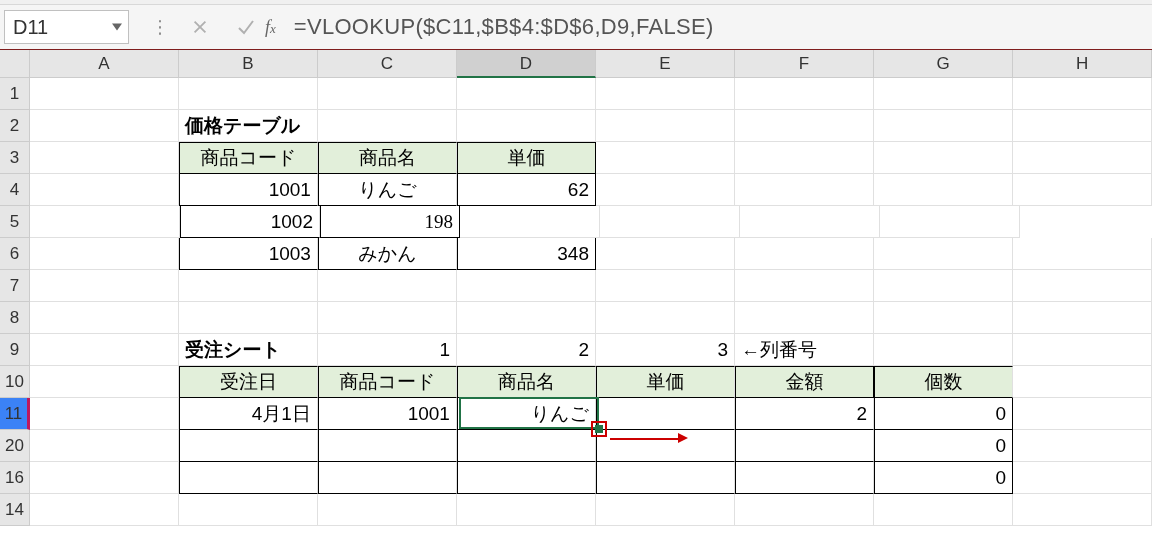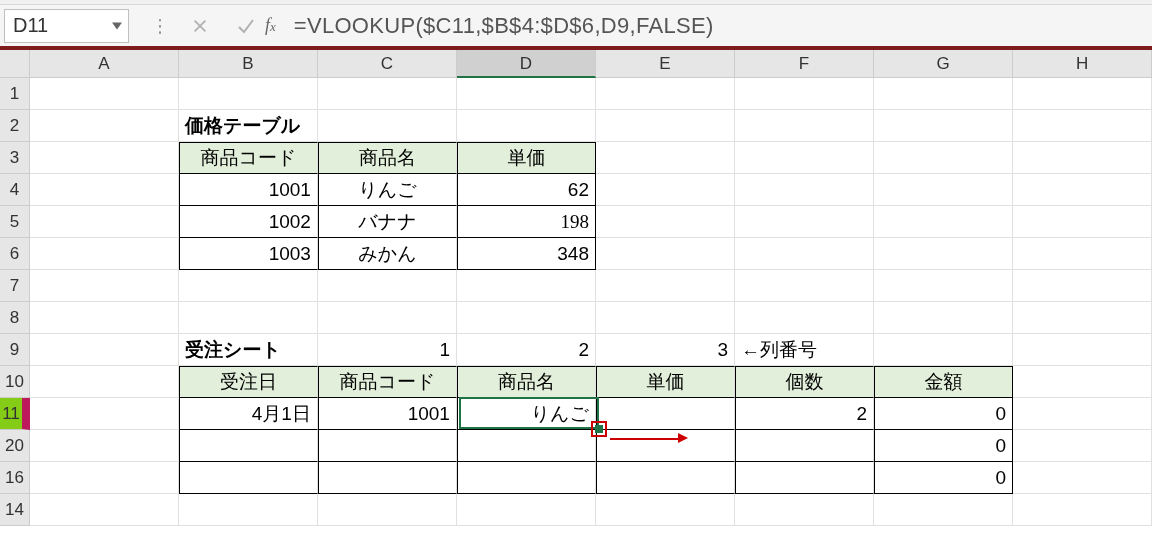--- a/index.html
+++ b/index.html
@@ -1,38 +1,38 @@
 <!DOCTYPE html>
 <html><head>
   <meta charset="utf-8">
   <style>
     * { box-sizing: border-box; margin: 0; padding: 0; }
     html, body { width: 1152px; height: 560px; font-family: Arial, "Meiryo", sans-serif; background: #fff; overflow: hidden; }
     
-    .toolbar { height: 45px; background: #f5f5f5; border-bottom: 4px solid #7f1d1d; display: flex; align-items: center; padding-left: 4px; }
+    .toolbar { height: 45px; background: #f5f5f5; border-bottom: 1px solid #7f1d1d; display: flex; align-items: center; padding-left: 4px; }
     .name-box { width: 125px; height: 34px; background: #fff; border: 1px solid #c0c0c0; display: flex; align-items: center; padding: 0 8px; font-size: 20px; color: #333; position: relative; }
     .name-box-dd { position:absolute; right:6px; top:50%; transform:translateY(-50%); width:0; height:0; border-left:5px solid transparent; border-right:5px solid transparent; border-top:7px solid #666; }
     .tb-gap { width: 22px; }
     .tb-expand { color:#888; font-size:18px; }
     .tb-icons { display:flex; align-items:center; gap: 24px; margin-left: 20px; }
     .tb-btn { width:22px; height:22px; display:flex; align-items:center; justify-content:center; }
     .tb-btn svg { stroke:#b0b0b0; fill:none; stroke-width:2; }
     .fx-label { font-style: italic; font-size: 18px; color:#666; font-family: "Times New Roman", serif; margin: 0 18px 0 8px; }
     .formula { font-size: 22px; color: #555; letter-spacing: 0.3px; }
     
     .grid-wrap { position:relative; }
     .corner { position:absolute; left:0; top:0; width:30px; height:28px; background:#e6e6e6; border-right:1px solid #ccc; border-bottom:1px solid #ccc; }
     .col-headers { display:flex; margin-left:30px; height:28px; background:#e6e6e6; }
     .col-h { border-right:1px solid #ccc; border-bottom:1px solid #ccc; text-align:center; line-height:28px; font-size:17px; color:#333; }
     .col-h.sel { background:#d0d0d0; border-bottom:2px solid #217346; line-height:27px; }
     
     .rows { margin-left:30px; }
     .row-h-col { position:absolute; left:0; top:28px; width:30px; }
     .row-h { height:32px; background:#e6e6e6; border-right:1px solid #ccc; border-bottom:1px solid #ccc; text-align:center; line-height:32px; font-size:17px; color:#333; }
-    .row-h.sel { background:#84cc16; border-right:8px solid #be185d; }
+    .row-h.sel { background:#3b82f6; border-right:3px solid #be185d; }
     
     .row { display:flex; height:32px; }
     .cell { border-right:1px solid #e0e0e0; border-bottom:1px solid #e0e0e0; padding:0 6px; font-size:19px; display:flex; align-items:center; color:#000; overflow:hidden; white-space:nowrap; }
     .cell.r { justify-content:flex-end; }
     .cell.c { justify-content:center; }
     .cell.b { font-weight:bold; }
     
     
     .bt { border-top:1px solid #000 !important; }
     .bb { border-bottom:1px solid #000 !important; }
@@ -142,21 +142,20 @@
         <div class="cell c bl bb" style="width: 140px;">りんご</div>
         <div class="cell r bl bb br" style="width: 140px;">62</div>
         <div class="cell" style="width: 140px;"></div>
         <div class="cell" style="width: 140px;"></div>
         <div class="cell" style="width: 140px;"></div>
         <div class="cell" style="width: 140px;"></div>
       </div>
       <div class="row">
         <div class="cell" style="width: 150px;"></div>
         <div class="cell r bl bb" style="width: 140px;">1002</div>
-        <div class="cell c bl bb" style="width: 140px;">バナナ</div>
         <div class="cell r bl bb br" style="width: 140px; font-family: Liberation Serif, serif;">198</div>
         <div class="cell" style="width: 140px;"></div>
         <div class="cell" style="width: 140px;"></div>
         <div class="cell" style="width: 140px;"></div>
         <div class="cell" style="width: 140px;"></div>
       </div>
       <div class="row">
         <div class="cell" style="width: 150px;"></div>
         <div class="cell r bl bb" style="width: 140px;">1003</div>
         <div class="cell c bl bb" style="width: 140px;">みかん</div>
@@ -195,22 +194,22 @@
         <div class="cell " style="width: 140px;">←列番号</div>
         <div class="cell" style="width: 140px;"></div>
         <div class="cell" style="width: 140px;"></div>
       </div>
       <div class="row">
         <div class="cell" style="width: 150px;"></div>
         <div class="cell c hcell bt bb bl" style="width: 140px;">受注日</div>
         <div class="cell c hcell bt bb bl" style="width: 140px;">商品コード</div>
         <div class="cell c hcell bt bb bl" style="width: 140px;">商品名</div>
         <div class="cell c hcell bt bb bl" style="width: 140px;">単価</div>
+        <div class="cell c hcell bt bb bl br" style="width: 140px;">金額</div>
         <div class="cell c hcell bt bb bl" style="width: 140px;">個数</div>
-        <div class="cell c hcell bt bb bl br" style="width: 140px;">金額</div>
         <div class="cell" style="width: 140px;"></div>
       </div>
       <div class="row">
         <div class="cell" style="width: 150px;"></div>
         <div class="cell r bl bb" style="width: 140px;">4月1日</div>
         <div class="cell r bl bb" style="width: 140px;">1001</div>
         <div class="cell r bl bb" style="width: 140px;">りんご</div>
         <div class="cell r bl bb" style="width: 140px;"></div>
         <div class="cell r bl bb" style="width: 140px;">2</div>
         <div class="cell r bl bb br" style="width: 140px;">0</div>

